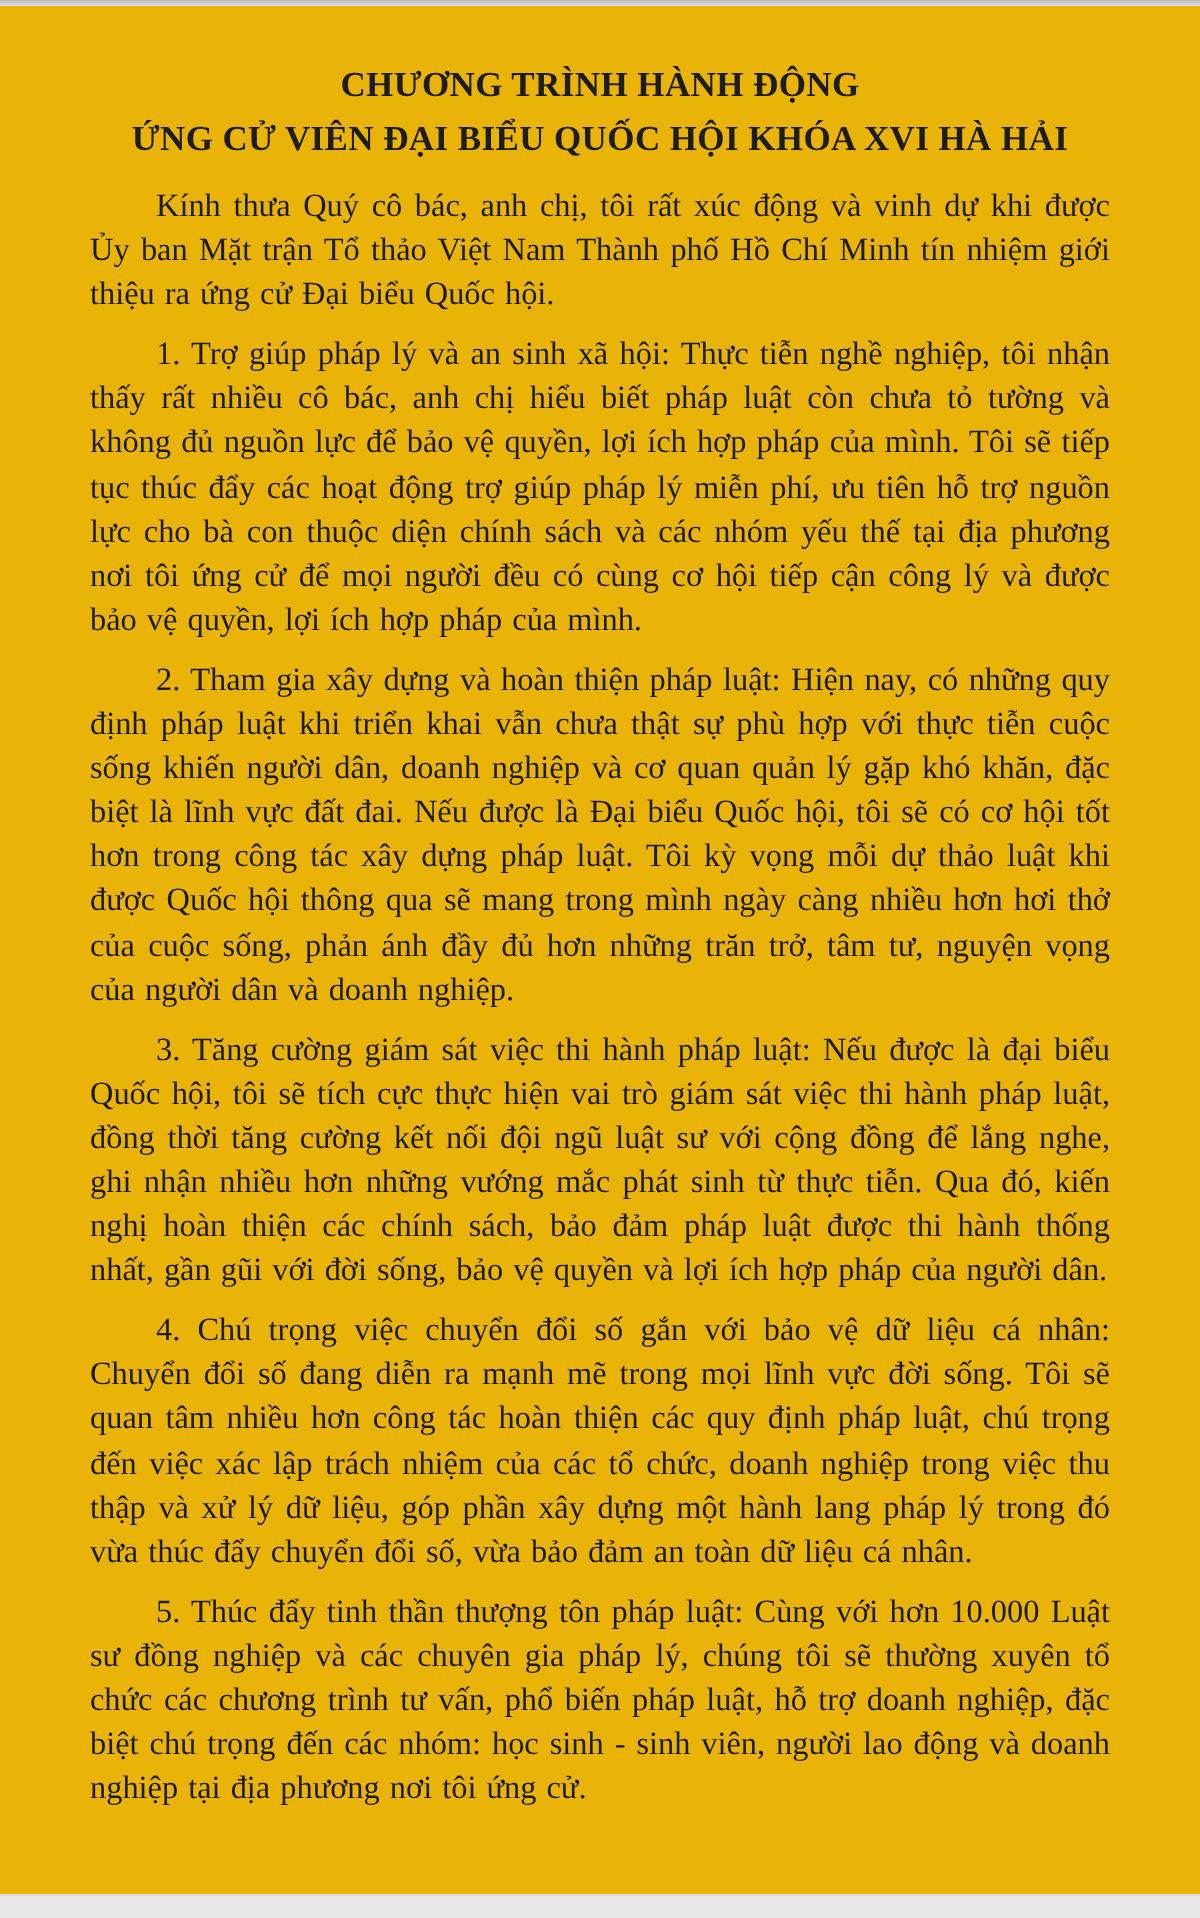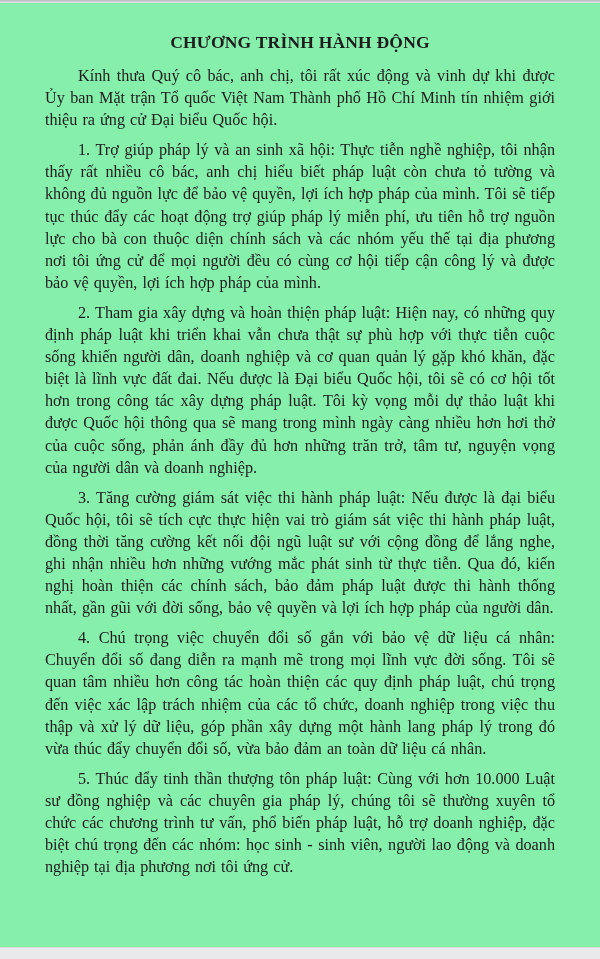--- a/index.html
+++ b/index.html
@@ -23,21 +23,21 @@
     position: absolute;
     bottom: 0; left: 0; right: 0;
     height: 12px;
     background: #e9e9ec;
     border-top: 1px solid #d9d9de;
   }
   .page {
     position: absolute;
     top: 3px; left: 0; right: 0; bottom: 12px;
     padding: 26px 45px 0 45px;
-    background: #86efac;
+    background: #eab308;
   }
   .doc-title {
     text-align: center;
     font-weight: bold;
     font-size: 17.5px;
     line-height: 27px;
     letter-spacing: 0.2px;
     margin-bottom: 9px;
   }
   .doc-title div { white-space: nowrap; }
@@ -51,23 +51,24 @@
   }
 </style>
 </head>
 <body>
 
 <div class="top-edge"></div>
 
 <div class="page">
   <div class="doc-title">
     <div>CHƯƠNG TRÌNH HÀNH ĐỘNG</div>
+    <div>ỨNG CỬ VIÊN ĐẠI BIỂU QUỐC HỘI KHÓA XVI HÀ HẢI</div>
   </div>
 
-  <p class="body-par">Kính thưa Quý cô bác, anh chị, tôi rất xúc động và vinh dự khi được Ủy ban Mặt trận Tổ quốc Việt Nam Thành phố Hồ Chí Minh tín nhiệm giới thiệu ra ứng cử Đại biểu Quốc hội.</p>
+  <p class="body-par">Kính thưa Quý cô bác, anh chị, tôi rất xúc động và vinh dự khi được Ủy ban Mặt trận Tổ thảo Việt Nam Thành phố Hồ Chí Minh tín nhiệm giới thiệu ra ứng cử Đại biểu Quốc hội.</p>
   <p class="body-par">1. Trợ giúp pháp lý và an sinh xã hội: Thực tiễn nghề nghiệp, tôi nhận thấy rất nhiều cô bác, anh chị hiểu biết pháp luật còn chưa tỏ tường và không đủ nguồn lực để bảo vệ quyền, lợi ích hợp pháp của mình. Tôi sẽ tiếp tục thúc đẩy các hoạt động trợ giúp pháp lý miễn phí, ưu tiên hỗ trợ nguồn lực cho bà con thuộc diện chính sách và các nhóm yếu thế tại địa phương nơi tôi ứng cử để mọi người đều có cùng cơ hội tiếp cận công lý và được bảo vệ quyền, lợi ích hợp pháp của mình.</p>
   <p class="body-par">2. Tham gia xây dựng và hoàn thiện pháp luật: Hiện nay, có những quy định pháp luật khi triển khai vẫn chưa thật sự phù hợp với thực tiễn cuộc sống khiến người dân, doanh nghiệp và cơ quan quản lý gặp khó khăn, đặc biệt là lĩnh vực đất đai. Nếu được là Đại biểu Quốc hội, tôi sẽ có cơ hội tốt hơn trong công tác xây dựng pháp luật. Tôi kỳ vọng mỗi dự thảo luật khi được Quốc hội thông qua sẽ mang trong mình ngày càng nhiều hơn hơi thở của cuộc sống, phản ánh đầy đủ hơn những trăn trở, tâm tư, nguyện vọng của người dân và doanh nghiệp.</p>
   <p class="body-par">3. Tăng cường giám sát việc thi hành pháp luật: Nếu được là đại biểu Quốc hội, tôi sẽ tích cực thực hiện vai trò giám sát việc thi hành pháp luật, đồng thời tăng cường kết nối đội ngũ luật sư với cộng đồng để lắng nghe, ghi nhận nhiều hơn những vướng mắc phát sinh từ thực tiễn. Qua đó, kiến nghị hoàn thiện các chính sách, bảo đảm pháp luật được thi hành thống nhất, gần gũi với đời sống, bảo vệ quyền và lợi ích hợp pháp của người dân.</p>
   <p class="body-par">4. Chú trọng việc chuyển đổi số gắn với bảo vệ dữ liệu cá nhân: Chuyển đổi số đang diễn ra mạnh mẽ trong mọi lĩnh vực đời sống. Tôi sẽ quan tâm nhiều hơn công tác hoàn thiện các quy định pháp luật, chú trọng đến việc xác lập trách nhiệm của các tổ chức, doanh nghiệp trong việc thu thập và xử lý dữ liệu, góp phần xây dựng một hành lang pháp lý trong đó vừa thúc đẩy chuyển đổi số, vừa bảo đảm an toàn dữ liệu cá nhân.</p>
   <p class="body-par">5. Thúc đẩy tinh thần thượng tôn pháp luật: Cùng với hơn 10.000 Luật sư đồng nghiệp và các chuyên gia pháp lý, chúng tôi sẽ thường xuyên tổ chức các chương trình tư vấn, phổ biến pháp luật, hỗ trợ doanh nghiệp, đặc biệt chú trọng đến các nhóm: học sinh - sinh viên, người lao động và doanh nghiệp tại địa phương nơi tôi ứng cử.</p>
 
 </div>
 
 <div class="bottom-bar"></div>
 

